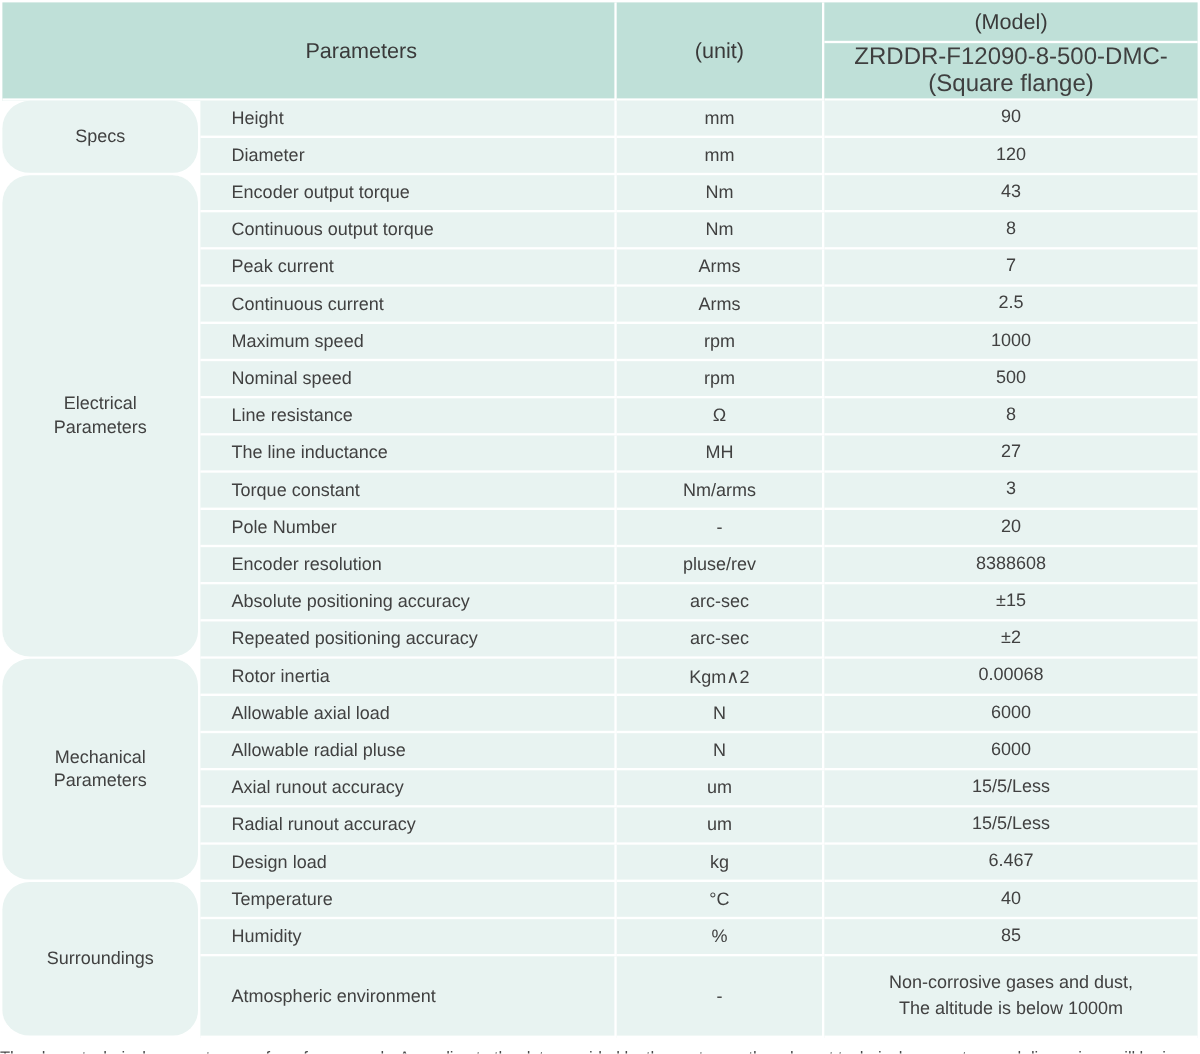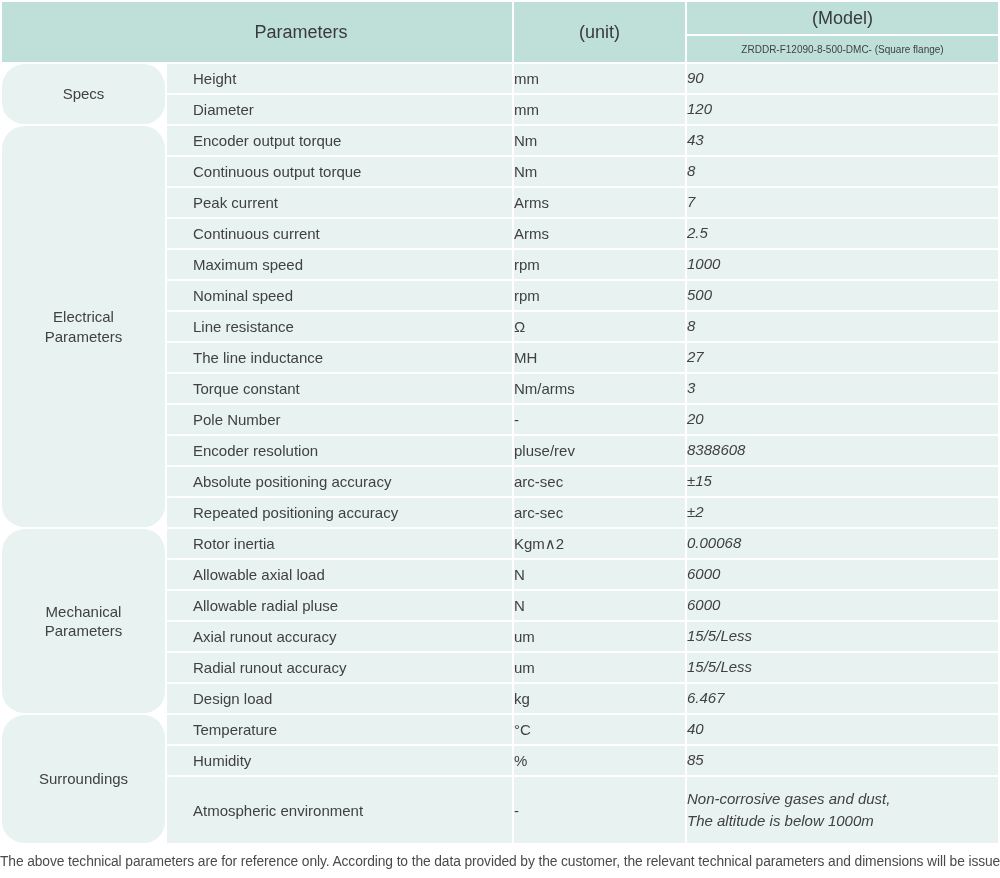--- a/index.html
+++ b/index.html
@@ -37,46 +37,45 @@
     background:var(--header-bg);
     font-size:18px;
     color:#3a3a3a;
     text-align:center;
   }
   th.parameters-head{height:34px;padding-left:88px;}
   th.unit-head{height:34px;}
   th.model-head{height:34px;}
   th.model-value-head{
     height:28px;
-    font-size:10px;
+    font-size:20px;
     color:#3f3f3f;
   }
   tbody td{
     background:var(--row-bg);
     font-size:15px;
     height:31px;
   }
   td.category-cell{
     text-align:center;
     white-space:pre-line;
     line-height:1.3;
     border-radius:23px;
   }
   td.param-cell{
     text-align:left;
     padding-left:26px;
     margin-left:36px;
   }
   td.unit-cell,td.value-cell{
-    text-align:left;
+    text-align:center;
   }
   td.value-cell{
     white-space:pre-line;
     line-height:1.5;
-    font-style:italic;
   }
   tr.tall-row td{height:68px;}
   .note{
     width:1000px;
     margin-top:9px;
     font-size:13.8px;
     letter-spacing:-0.1px;
     color:var(--note-text);
     white-space:nowrap;
   }

